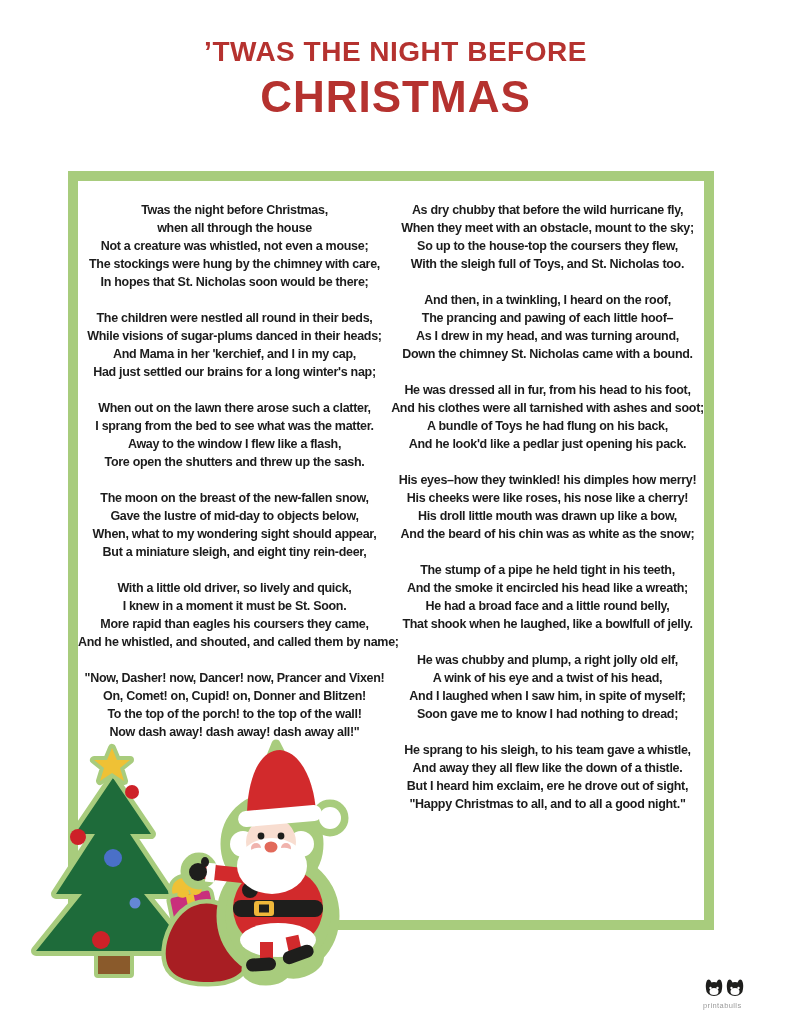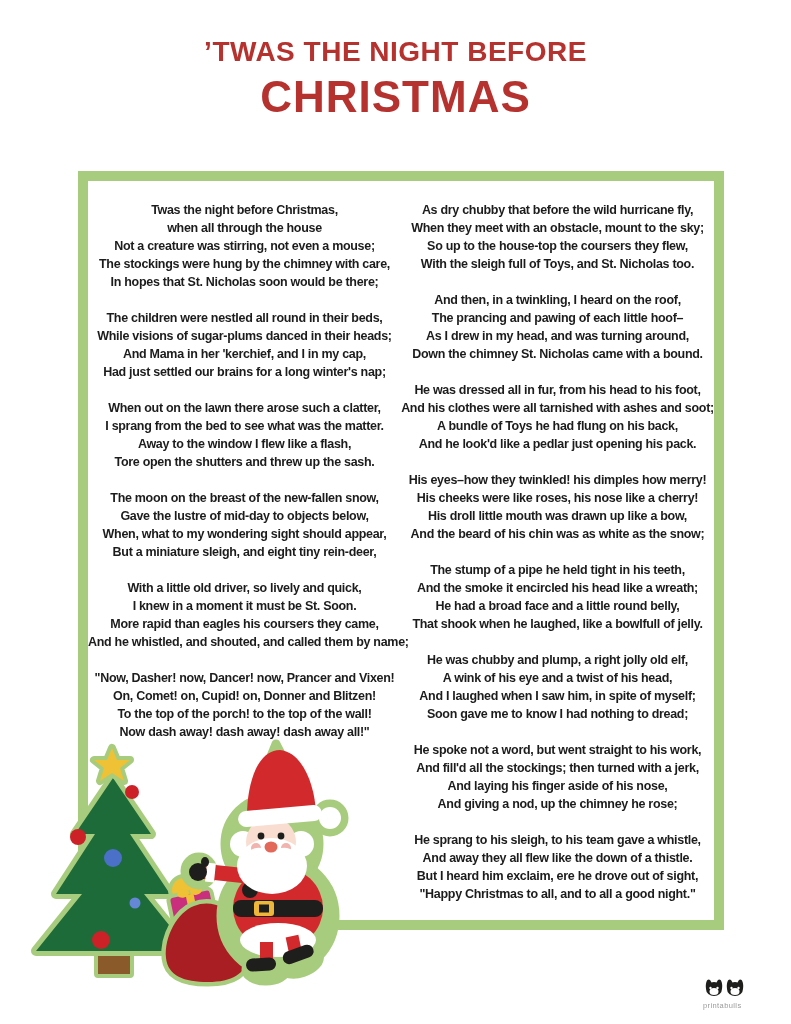--- a/index.html
+++ b/index.html
@@ -4,21 +4,21 @@
 <style>
   html,body{margin:0;padding:0;}
   body{
     width:791px;height:1024px;position:relative;overflow:hidden;
     background:#ffffff;font-family:"Liberation Sans",sans-serif;
   }
   .header{position:absolute;top:36px;left:0;width:791px;text-align:center;color:#b5322f;}
   .title-line-1{font-size:28px;font-weight:bold;letter-spacing:.5px;line-height:32px;}
   .title-line-2{font-size:44px;font-weight:bold;letter-spacing:1px;line-height:58px;}
   .poem-box{
-    position:absolute;left:78px;top:171px;width:646px;height:759px;
+    position:absolute;left:68px;top:171px;width:646px;height:759px;
     border:10px solid #a8cc7d;box-sizing:border-box;
     display:flex;align-items:flex-start;padding-top:20px;background:#ffffff;
   }
   .col{width:50%;text-align:center;color:#1c1c1c;font-weight:bold;
        font-size:12.5px;line-height:18px;letter-spacing:-0.3px;}
   .stanza{margin-bottom:18px;}
   .pline{white-space:nowrap;}
   .illus{position:absolute;left:18px;top:726px;width:334px;height:298px;z-index:5;}
   .wm{position:absolute;right:14px;bottom:14px;width:74px;text-align:left;z-index:6;}
   .wm-text{font-size:7.5px;color:#9a9a9a;letter-spacing:.4px;line-height:9px;}
@@ -29,21 +29,21 @@
 <div class="header">
   <div class="title-line-1">’TWAS THE NIGHT BEFORE</div>
   <div class="title-line-2">CHRISTMAS</div>
 </div>
 
 <div class="poem-box">
   <div class="col">
       <div class="stanza">
         <div class="pline">Twas the night before Christmas,</div>
         <div class="pline">when all through the house</div>
-        <div class="pline">Not a creature was stirring, not even a mouse;</div>
+        <div class="pline">Not a creature was whistled, not even a mouse;</div>
         <div class="pline">The stockings were hung by the chimney with care,</div>
         <div class="pline">In hopes that St. Nicholas soon would be there;</div>
       </div>
       <div class="stanza">
         <div class="pline">The children were nestled all round in their beds,</div>
         <div class="pline">While visions of sugar-plums danced in their heads;</div>
         <div class="pline">And Mama in her 'kerchief, and I in my cap,</div>
         <div class="pline">Had just settled our brains for a long winter's nap;</div>
       </div>
       <div class="stanza">
@@ -100,26 +100,20 @@
         <div class="pline">The stump of a pipe he held tight in his teeth,</div>
         <div class="pline">And the smoke it encircled his head like a wreath;</div>
         <div class="pline">He had a broad face and a little round belly,</div>
         <div class="pline">That shook when he laughed, like a bowlfull of jelly.</div>
       </div>
       <div class="stanza">
         <div class="pline">He was chubby and plump, a right jolly old elf,</div>
         <div class="pline">A wink of his eye and a twist of his head,</div>
         <div class="pline">And I laughed when I saw him, in spite of myself;</div>
         <div class="pline">Soon gave me to know I had nothing to dread;</div>
-      </div>
-      <div class="stanza">
-        <div class="pline">He spoke not a word, but went straight to his work,</div>
-        <div class="pline">And fill'd all the stockings; then turned with a jerk,</div>
-        <div class="pline">And laying his finger aside of his nose,</div>
-        <div class="pline">And giving a nod, up the chimney he rose;</div>
       </div>
       <div class="stanza">
         <div class="pline">He sprang to his sleigh, to his team gave a whistle,</div>
         <div class="pline">And away they all flew like the down of a thistle.</div>
         <div class="pline">But I heard him exclaim, ere he drove out of sight,</div>
         <div class="pline">"Happy Christmas to all, and to all a good night."</div>
       </div>
     </div>
 </div>
 

